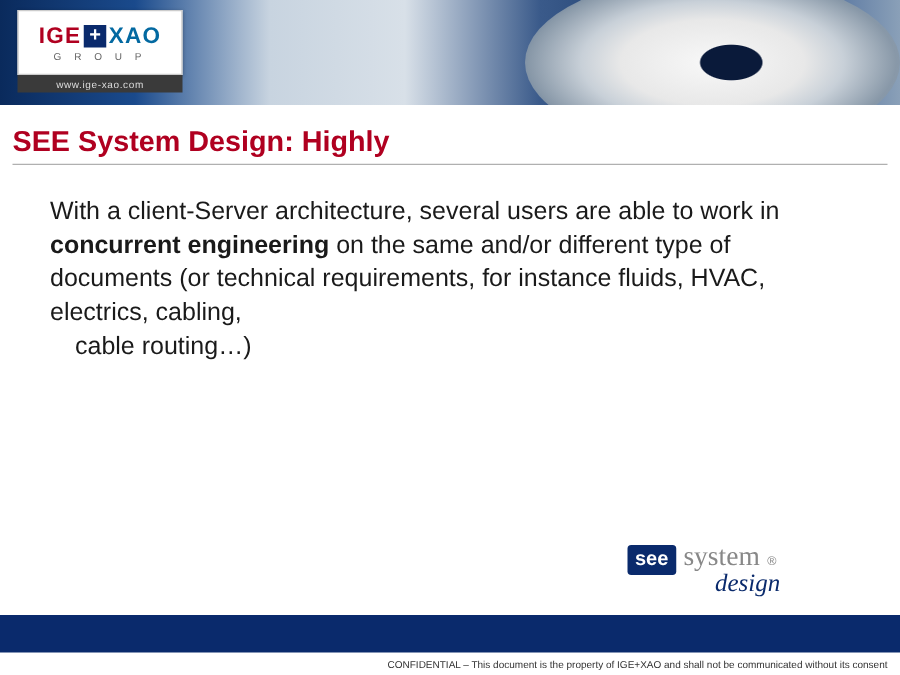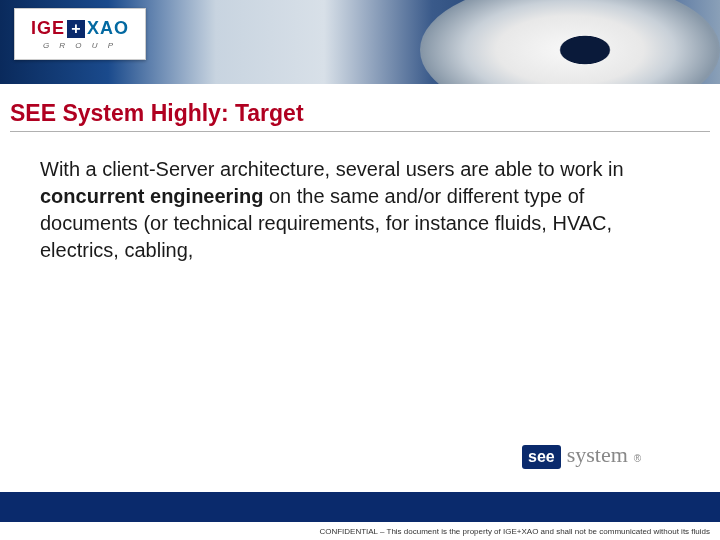--- a/index.html
+++ b/index.html
@@ -61,21 +61,20 @@
     color: #fff;
     font-size: 16px;
     font-weight: bold;
   }
   .logo-xao { color: #0369a1; letter-spacing: 1px; }
   .logo-group {
     font-size: 8px;
     letter-spacing: 4px;
     color: #666;
     margin-top: 2px;
-    font-style: italic;
   }
   .logo-url-bar {
     position: absolute;
     left: 14px;
     top: 60px;
     width: 132px;
     height: 14px;
     background: #3a3a3a;
     color: #ddd;
     font-size: 8px;
@@ -99,21 +98,21 @@
     padding: 0 24px 0 30px;
     font-size: 20px;
     line-height: 1.35;
     color: #1a1a1a;
   }
   .para1 { margin-bottom: 28px; }
   .indent-line { padding-left: 20px; display: block; }
   .bold { font-weight: bold; }
   .product-logo {
     position: absolute;
-    right: 16px;
+    right: 36px;
     bottom: 56px;
     width: 190px;
     height: 58px;
     background: #fff;
     display: flex;
     flex-direction: column;
     justify-content: center;
     padding-left: 8px;
   }
   .product-logo-row {
@@ -168,36 +167,39 @@
 
 <div class="header-banner">
   <div class="logo-box">
     <div class="logo-main">
       <span class="logo-ige">IGE</span>
       <span class="logo-plus">+</span>
       <span class="logo-xao">XAO</span>
     </div>
     <div class="logo-group">G R O U P</div>
   </div>
+  <div class="logo-url-bar">www.ige-xao.com</div>
 </div>
 
 <div class="content">
-  <div class="slide-title">SEE System Highly: Target</div>
+  <div class="slide-title">SEE System Design: Highly</div>
   <div class="body-text">
     <div class="para1">
       <span>With a client-Server architecture, several users are able to work in </span><span class="bold">concurrent engineering</span><span> on the same and/or different type of documents (or technical requirements, for instance fluids, HVAC, electrics, cabling,</span>
+      <span class="indent-line">cable routing…)</span>
     </div>
   </div>
 </div>
 
 <div class="product-logo">
   <div class="product-logo-row">
     <span class="see-box">see</span>
     <span class="system-text">system</span>
     <span class="reg">®</span>
   </div>
+  <div class="design-text">design</div>
 </div>
 
 <div class="footer-bar"></div>
 
 <div class="confidential">
-  <span class="cb">CONFIDENTIAL</span><span> – This document is the property of IGE+XAO and shall not be communicated without its fluids</span>
+  <span class="cb">CONFIDENTIAL</span><span> – This document is the property of IGE+XAO and shall not be communicated without its consent</span>
 </div>
 
 </body></html>

